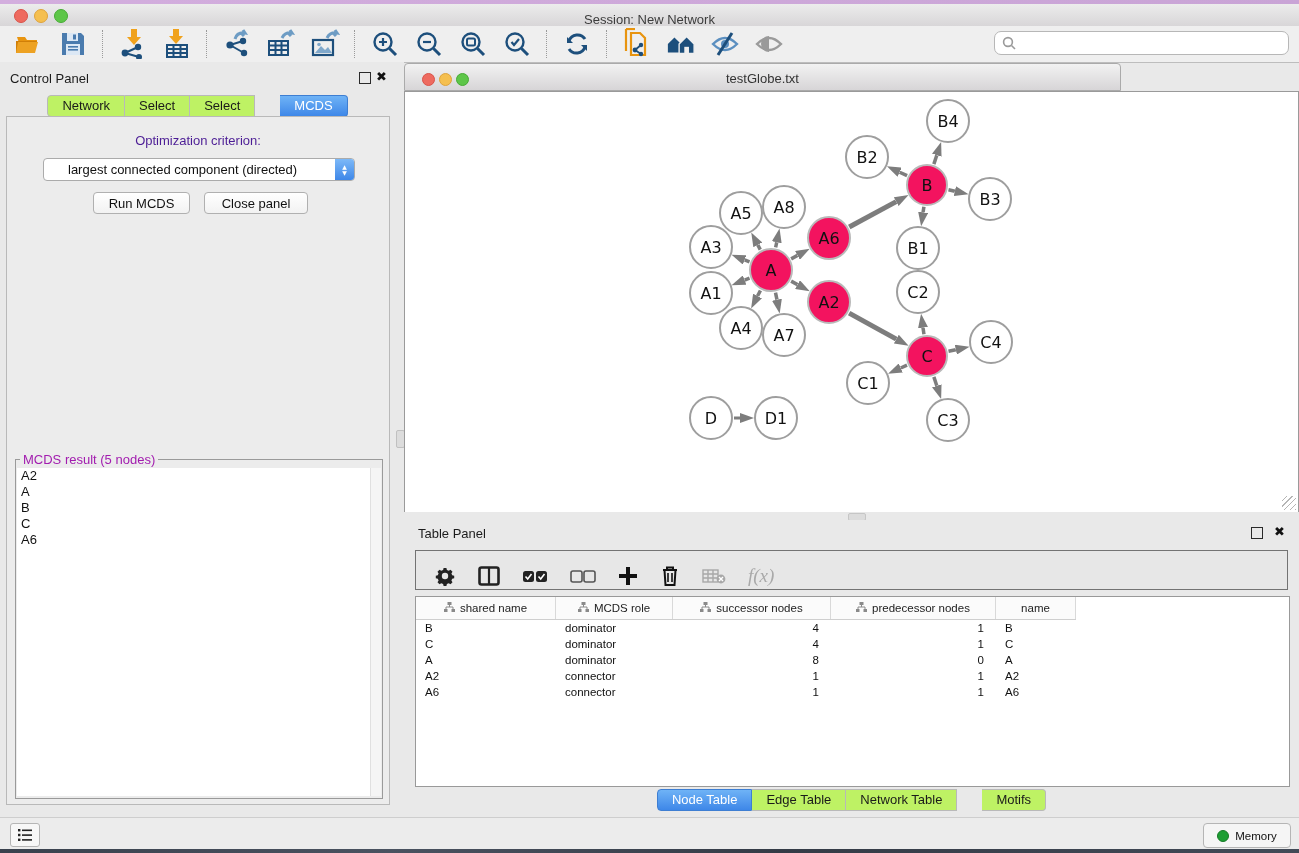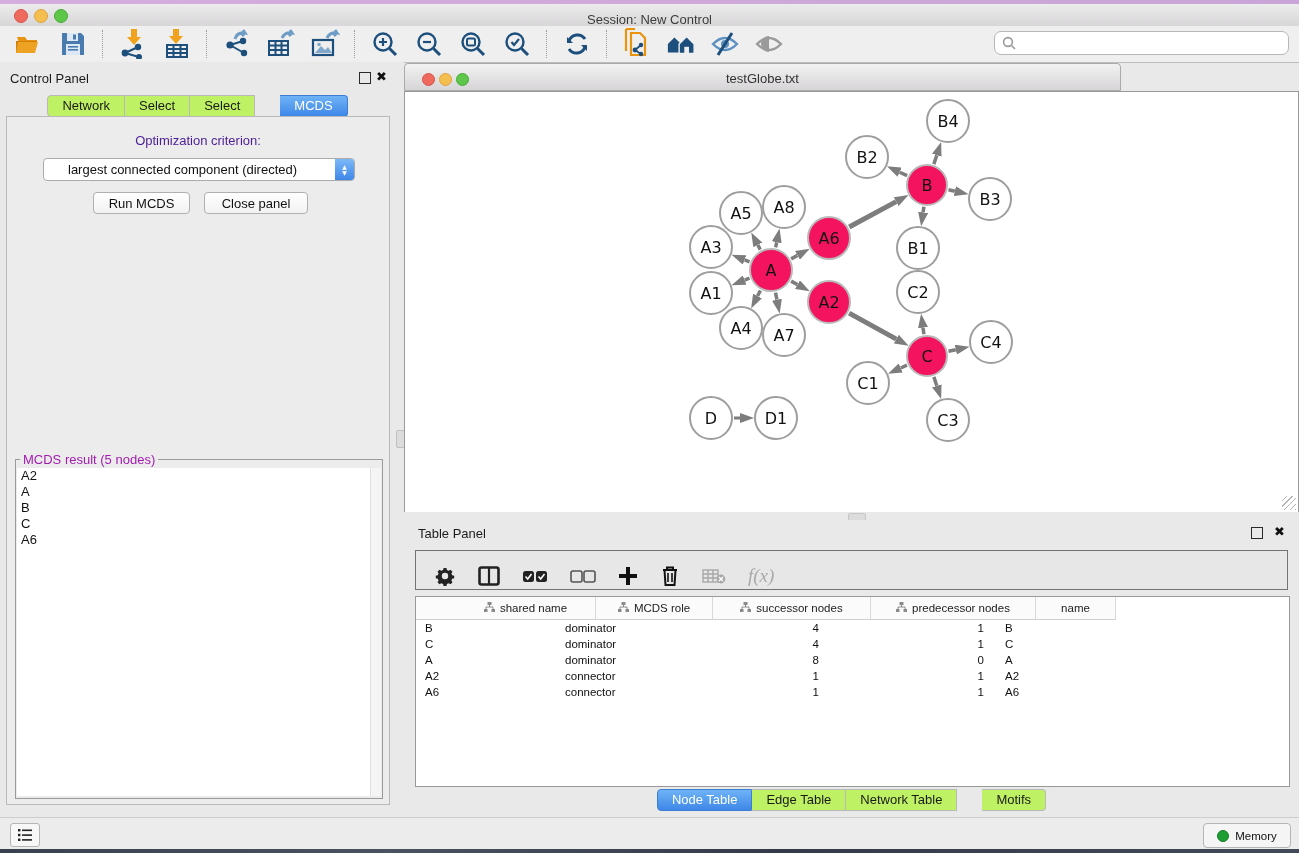--- a/index.html
+++ b/index.html
@@ -68,21 +68,21 @@
   #nw-grip{position:absolute;right:2px;bottom:2px;width:14px;height:14px;background:
     repeating-linear-gradient(135deg,transparent 0 3px,#b5b5b5 3px 4px);}
 
   
   #table-panel{left:404px;top:520px;width:895px;height:292px;background:#e9e9e9;}
   #tp-title{position:absolute;left:14px;top:6px;font-size:13px;color:#1c1c1c;}
   #tp-toolbar{position:absolute;left:11px;top:30px;width:873px;height:40px;background:#e7e7e7;border:1px solid #737373;display:flex;align-items:flex-end;gap:22px;padding-left:18px;box-sizing:border-box;}
   .tpt-icon{display:flex;align-items:center;justify-content:center;height:26px;}
   #fx-label{font-size:19px;font-style:italic;color:#a9a9a9;font-family:"Liberation Serif",serif;}
   #tp-table{position:absolute;left:11px;top:76px;width:873px;height:189px;background:#fff;border:1px solid #999;overflow:hidden;}
-  #tp-header-row{position:absolute;left:0;top:0;height:22px;display:flex;border-bottom:1px solid #cfcfcf;background:#fbfbfb;padding-left:40px;}
+  #tp-header-row{position:absolute;left:0;top:0;height:22px;display:flex;border-bottom:1px solid #cfcfcf;background:#fbfbfb;}
   .th{display:flex;align-items:center;justify-content:center;gap:5px;font-size:11.5px;color:#222;border-right:1px solid #d9d9d9;box-sizing:border-box;height:22px;}
   #tp-rows{position:absolute;left:0;top:23px;width:100%;}
   .tr{display:flex;height:16px;align-items:center;}
   .td{font-size:11.5px;color:#111;box-sizing:border-box;white-space:nowrap;overflow:hidden;}
   .td.left{padding-left:9px;text-align:left;}
   .td.right{padding-right:12px;text-align:right;}
   #tp-tabs{position:absolute;left:0;top:269px;width:100%;display:flex;justify-content:center;}
   #tp-tabs .mac-tab{font-size:13px;}
 
   
@@ -96,21 +96,21 @@
 <body>
 
 <div id="app" class="noselect">
 
   <div id="wall-top" class="abs"></div>
 
   <div id="titlebar" class="abs">
     <span class="tl red" style="left:14px;"></span>
     <span class="tl yellow" style="left:34px;"></span>
     <span class="tl green" style="left:54px;"></span>
-    <div id="main-title" class="abs">Session: New Control</div>
+    <div id="main-title" class="abs">Session: New Network</div>
   </div>
 
   <div id="toolbar" class="abs">
     <div class="tb-group">
       <span class="tb-icon">
         <svg width="28" height="24" viewBox="0 0 28 24">
             <path d="M2 5 h8 l2 3 h10 v3 H4 z" fill="#e8940f"></path>
             <path d="M1 9 h21 l-3 12 H1 z" fill="#d07f08"></path>
             <path d="M3 10 h20 l-3 11 H1 z" fill="#eda223"></path>
           </svg>

